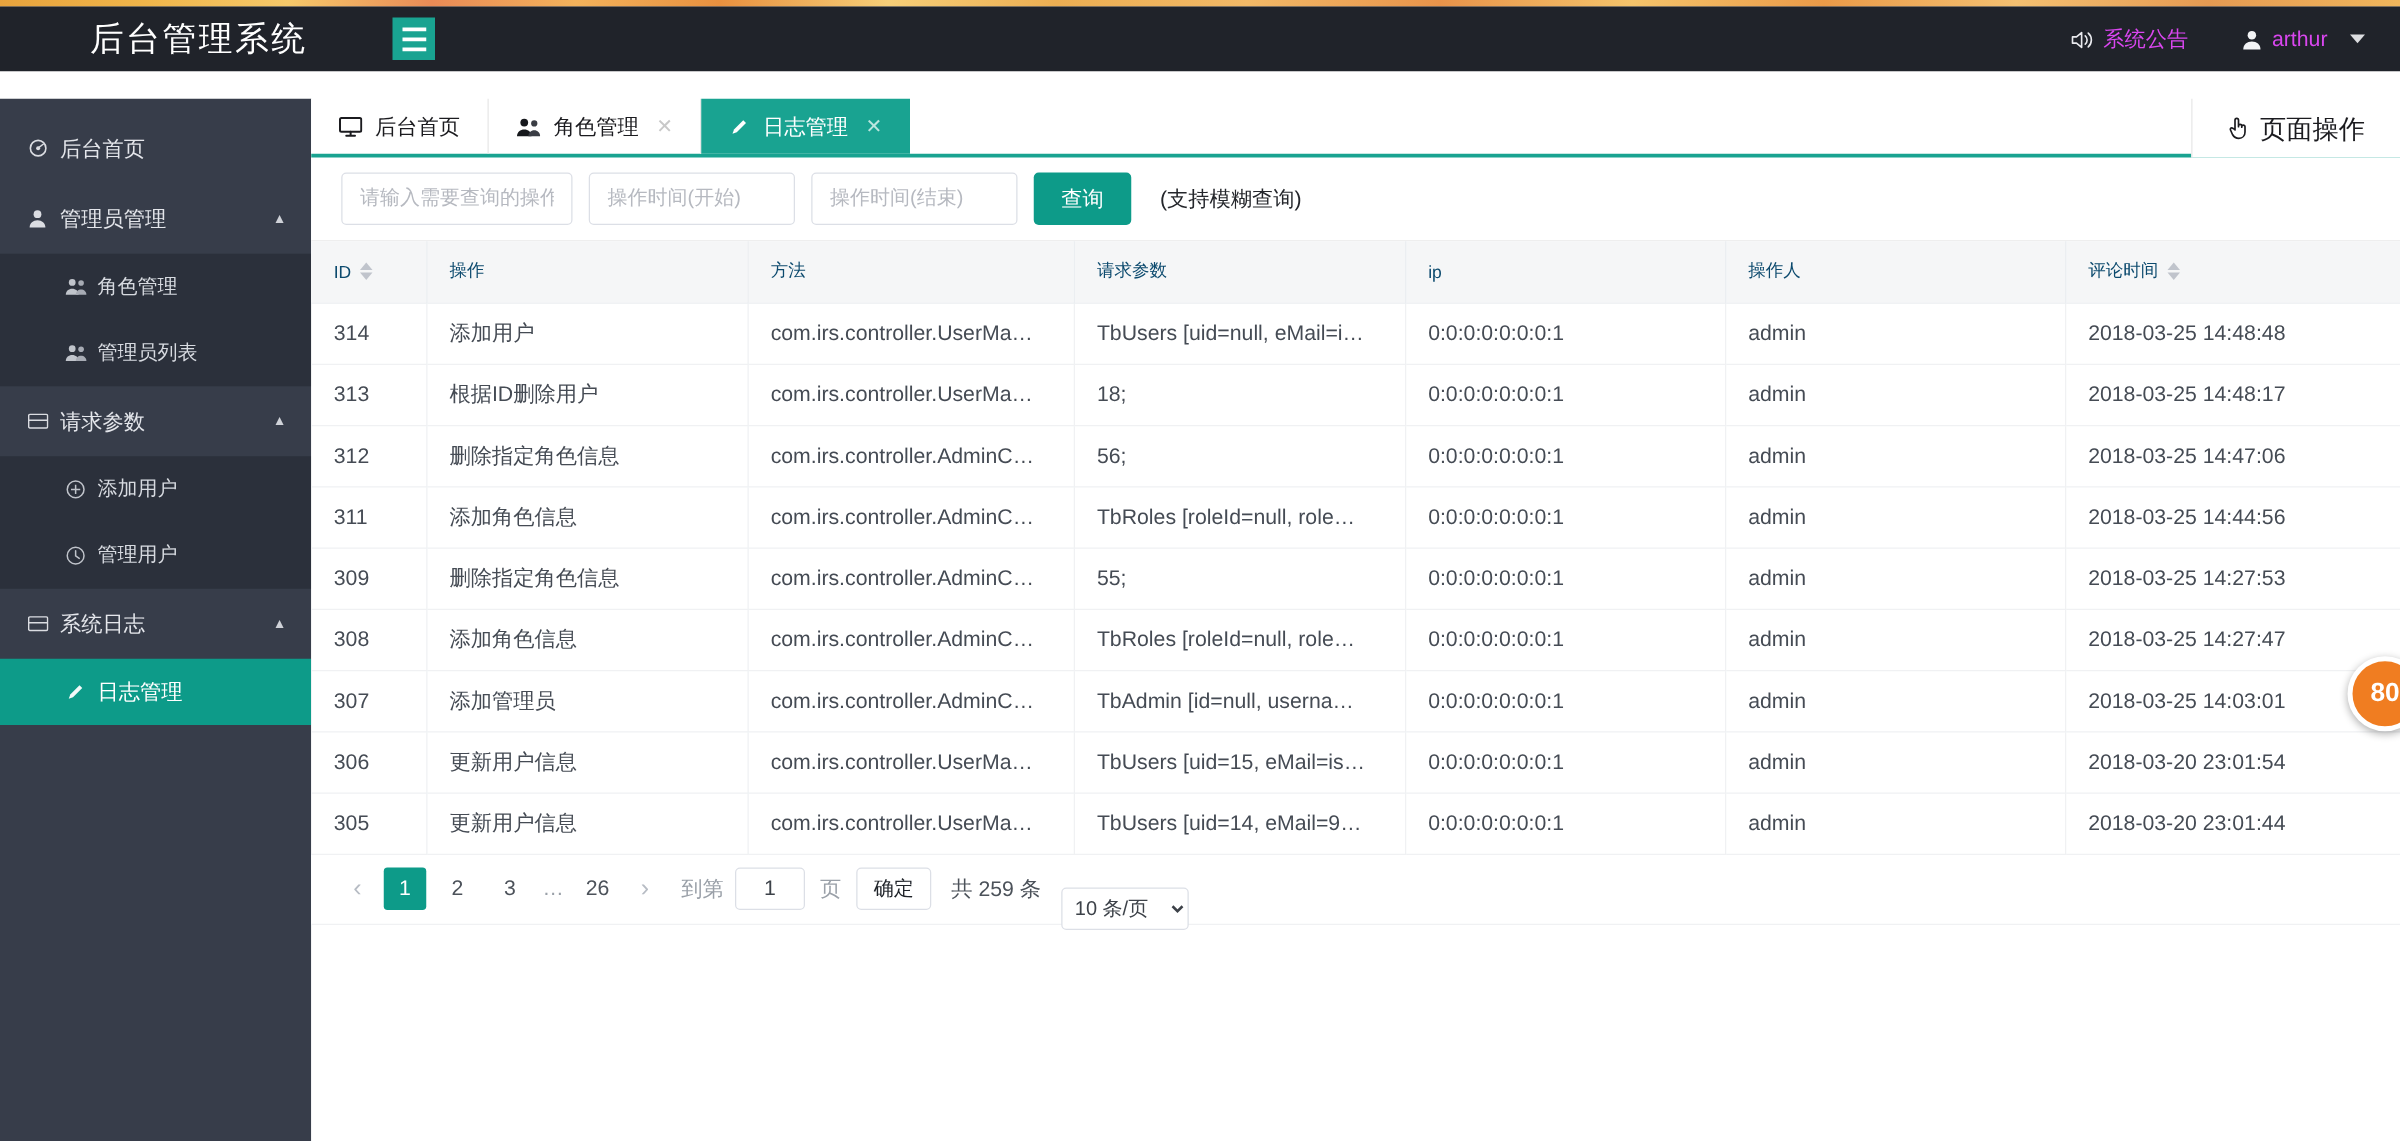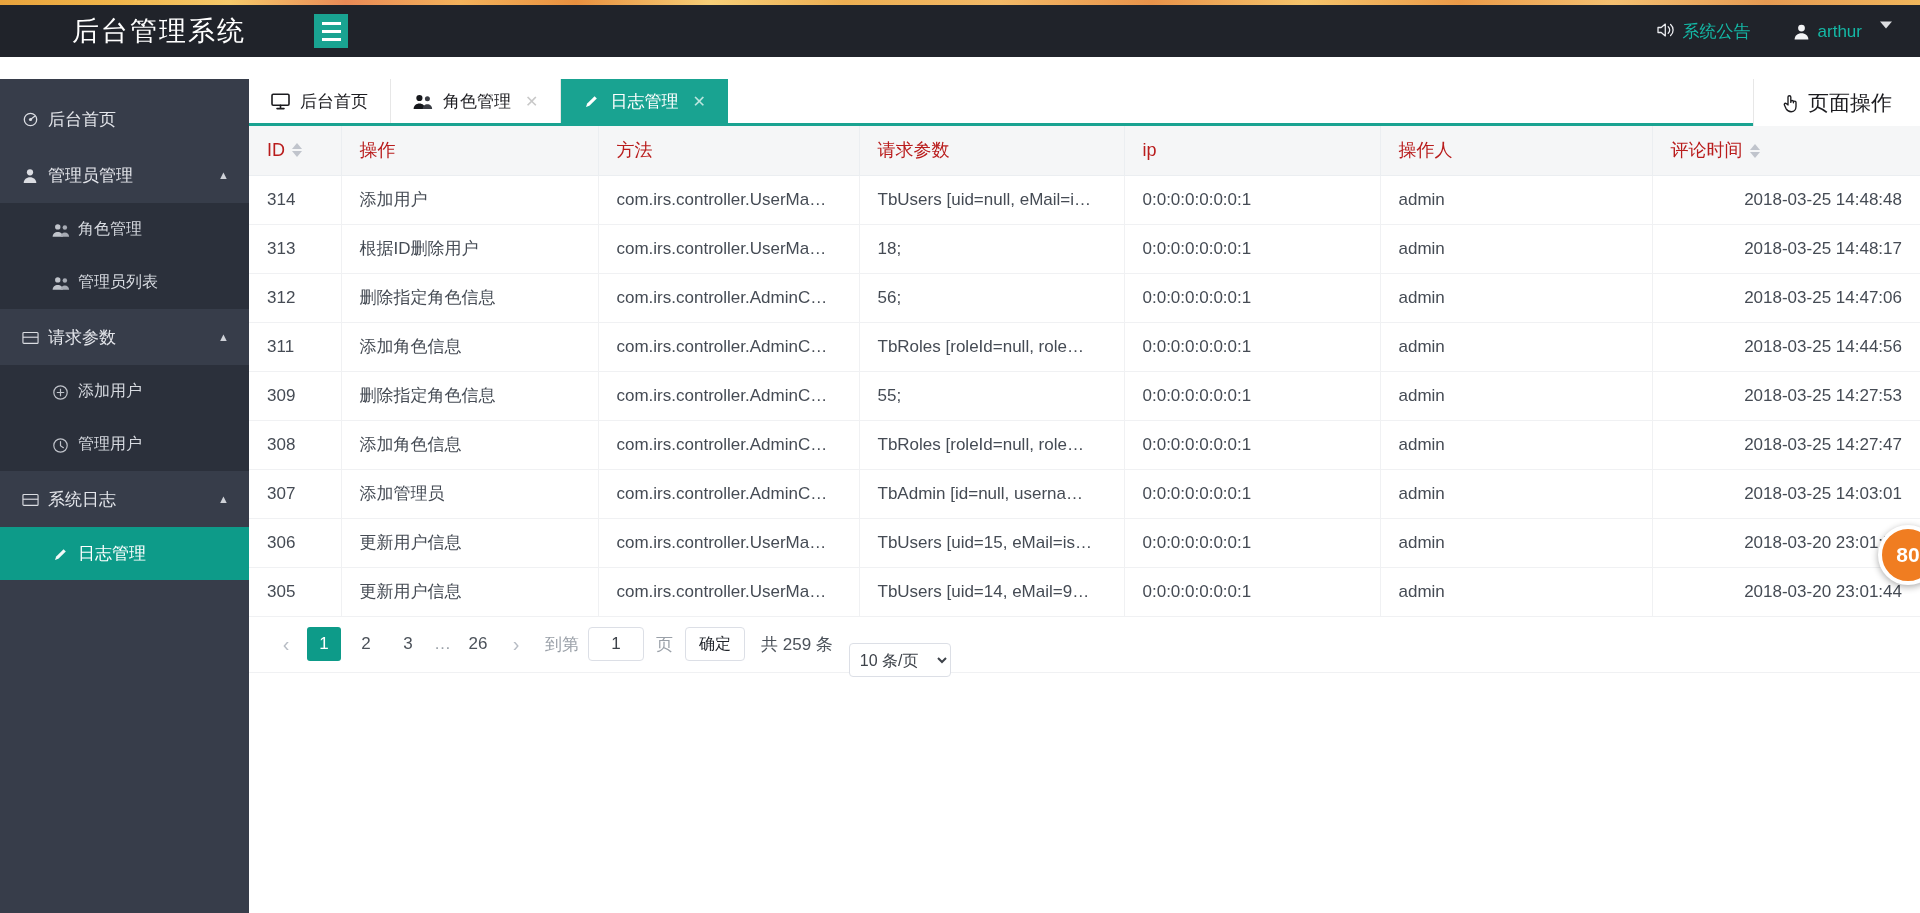--- a/index.html
+++ b/index.html
@@ -36,21 +36,21 @@
     width: 34px; height: 34px; background: #19a391;
     display: flex; flex-direction: column; align-items: center; justify-content: center;
     gap: 5px; cursor: pointer; border: none;
   }
   #menu-toggle i { display:block; width: 19px; height: 3px; background: #ffffff; }
 
   #header-right {
     position: absolute; right: 28px; top: 50%; transform: translateY(-50%);
     display: flex; align-items: center; gap: 42px; font-size: 17px;
   }
-  .hdr-item { display:flex; align-items:flex-start; gap: 8px; cursor: pointer; color:#14b8a6; white-space: nowrap;}
+  .hdr-item { display:flex; align-items:center; gap: 8px; cursor: pointer; color:#d946ef; white-space: nowrap;}
   .caret-down {
     width: 0; height: 0; border-left: 6px solid transparent;
     border-right: 6px solid transparent; border-top: 7px solid #dcdde0; margin-left: 10px;
   }
 
   
   #sidebar {
     position: absolute; left: 0; top: 79px; width: 249px; height: 834px;
     background: #373d4a;
     color: #e4e6eb; font-size: 17px; overflow: hidden;
@@ -114,32 +114,32 @@
     height: 42px; padding: 0 22px; background: #0d9b89; color: #fff;
     border: none; border-radius: 4px; font-size: 17px; cursor: pointer;
     font-family: inherit;
   }
   #hint { font-size: 17px; color: #24262b; margin-left: 10px; white-space: nowrap; }
 
   
   #table-wrap { padding: 0; }
   table#logtable { width: 1671px; border-collapse: collapse; table-layout: fixed; }
   #logtable th {
-    background: #f5f6f7; color: #b91c1c; font-weight: normal;
-    font-size: 18px; text-align: left; height: 49px; padding: 0 18px;
+    background: #f5f6f7; color: #0c4a6e; font-weight: normal;
+    font-size: 14px; text-align: left; height: 49px; padding: 0 18px;
     border-bottom: 1px solid #ebeef1; border-right: 1px solid #ebeef1;
     white-space: nowrap;
   }
   #logtable th:last-child { border-right: none; }
   #logtable td {
     font-size: 17px; color: #454b54; height: 49px; padding: 0 18px;
     border-bottom: 1px solid #f0f1f3; border-right: 1px solid #f0f1f3;
     white-space: nowrap; overflow: hidden; text-overflow: ellipsis;
   }
-  #logtable td:last-child { border-right: none; text-align: right; }
+  #logtable td:last-child { border-right: none; }
   .sorter {
     display: inline-flex; flex-direction: column; gap: 2px;
     margin-left: 7px; vertical-align: middle; position: relative; top: -1px;
   }
   .sorter .up {
     width:0;height:0;border-left:5px solid transparent;border-right:5px solid transparent;
     border-bottom:6px solid #c0c4cc;
   }
   .sorter .dn {
     width:0;height:0;border-left:5px solid transparent;border-right:5px solid transparent;
@@ -376,20 +376,27 @@
     <div id="page-ops">
       <span>
         <svg class="ico-svg" width="17" height="19" viewBox="0 0 17 19" fill="none">
           <path d="M6 11V3.1a1.4 1.4 0 112.8 0v5.3m0-.6a1.3 1.3 0 112.6 0v1m0-.4a1.3 1.3 0 112.6 0v4.1c0 3-2 5.2-4.9 5.2-2.6 0-4-1.2-5.1-3.1L2.4 11c-.5-.9.4-2 1.4-1.6L6 10.6" stroke="#1b1b1f" stroke-width="1.35" stroke-linecap="round" stroke-linejoin="round"></path>
         </svg>
       </span>
       <span>页面操作</span>
     </div>
   </div>
 
+  <div id="filterbar">
+    <input id="q-op" class="f-input" value="" placeholder="请输入需要查询的操作" style="">
+    <input id="q-start" class="f-input" value="" placeholder="操作时间(开始)" style="">
+    <input id="q-end" class="f-input" value="" placeholder="操作时间(结束)" style="">
+    <button id="search-btn">查询</button>
+    <span id="hint">(支持模糊查询)</span>
+  </div>
 
   <div id="table-wrap">
     <table id="logtable">
       <colgroup>
         <col class="c-id">
           <col class="c-op">
           <col class="c-me">
           <col class="c-pa">
         <col class="c-ip">
           <col class="c-us">

